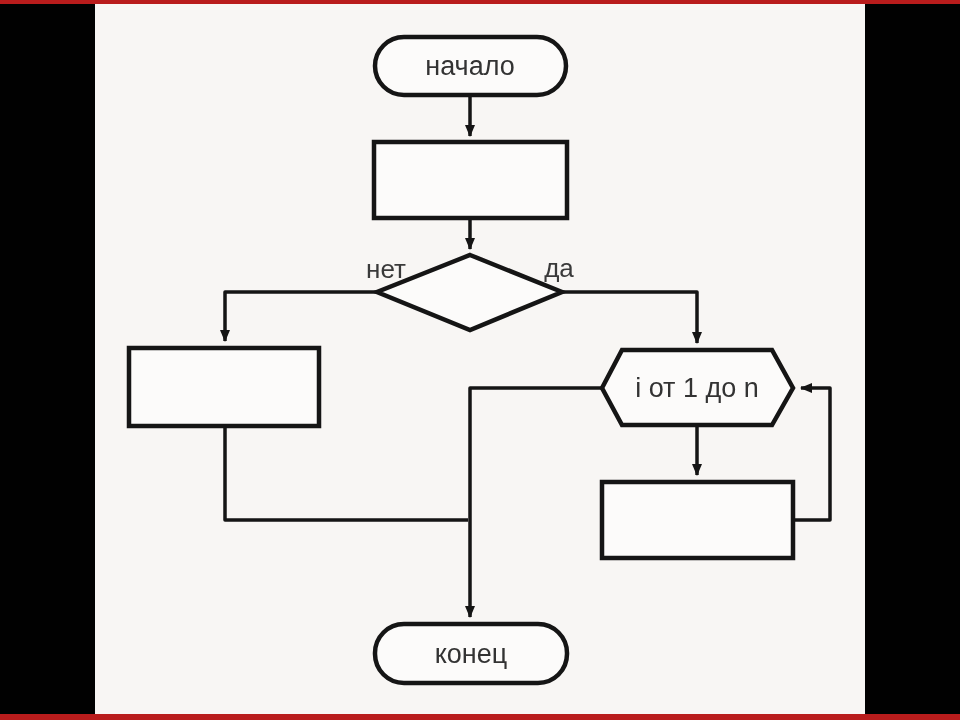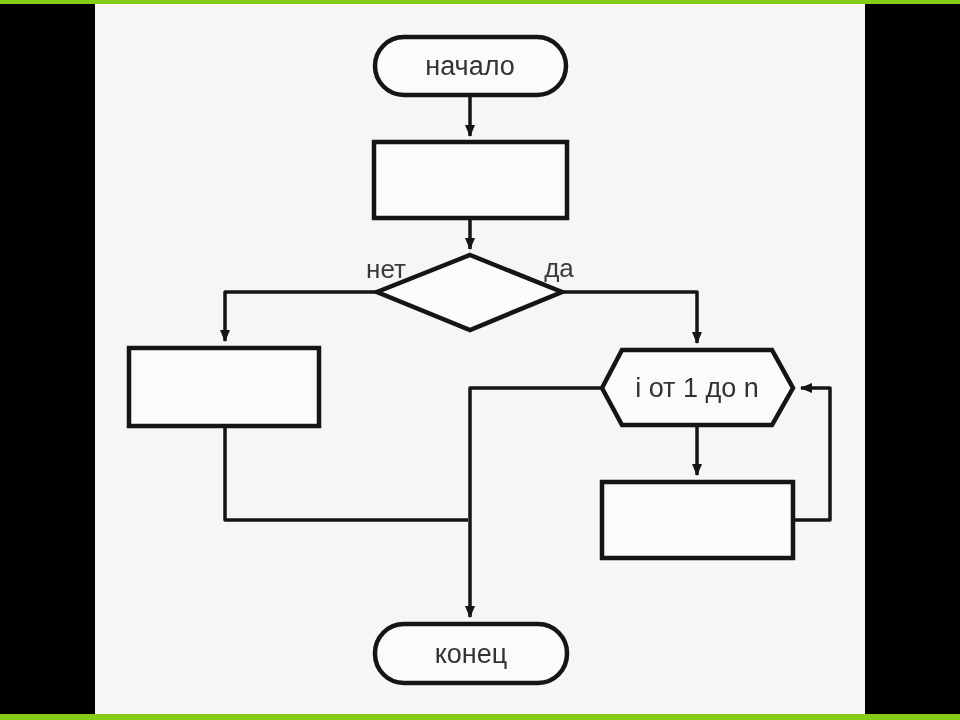--- a/index.html
+++ b/index.html
@@ -2,21 +2,21 @@
 <html lang="ru"><head>
 <meta charset="utf-8">
 <style>
   html, body { margin: 0; padding: 0; }
   body { background: #ffffff; font-family: "Liberation Sans", sans-serif; }
 
   .page {
     position: relative;
     width: 960px;
     height: 720px;
-    background: #84cc16;   
+    background: #b91c1c;   
     overflow: hidden;
   }
 
   .letterbox {
     position: absolute;
     top: 4px;
     height: 710px;
     background: #010101;
   }
   .letterbox.left  { left: 0;     width: 95px; }

